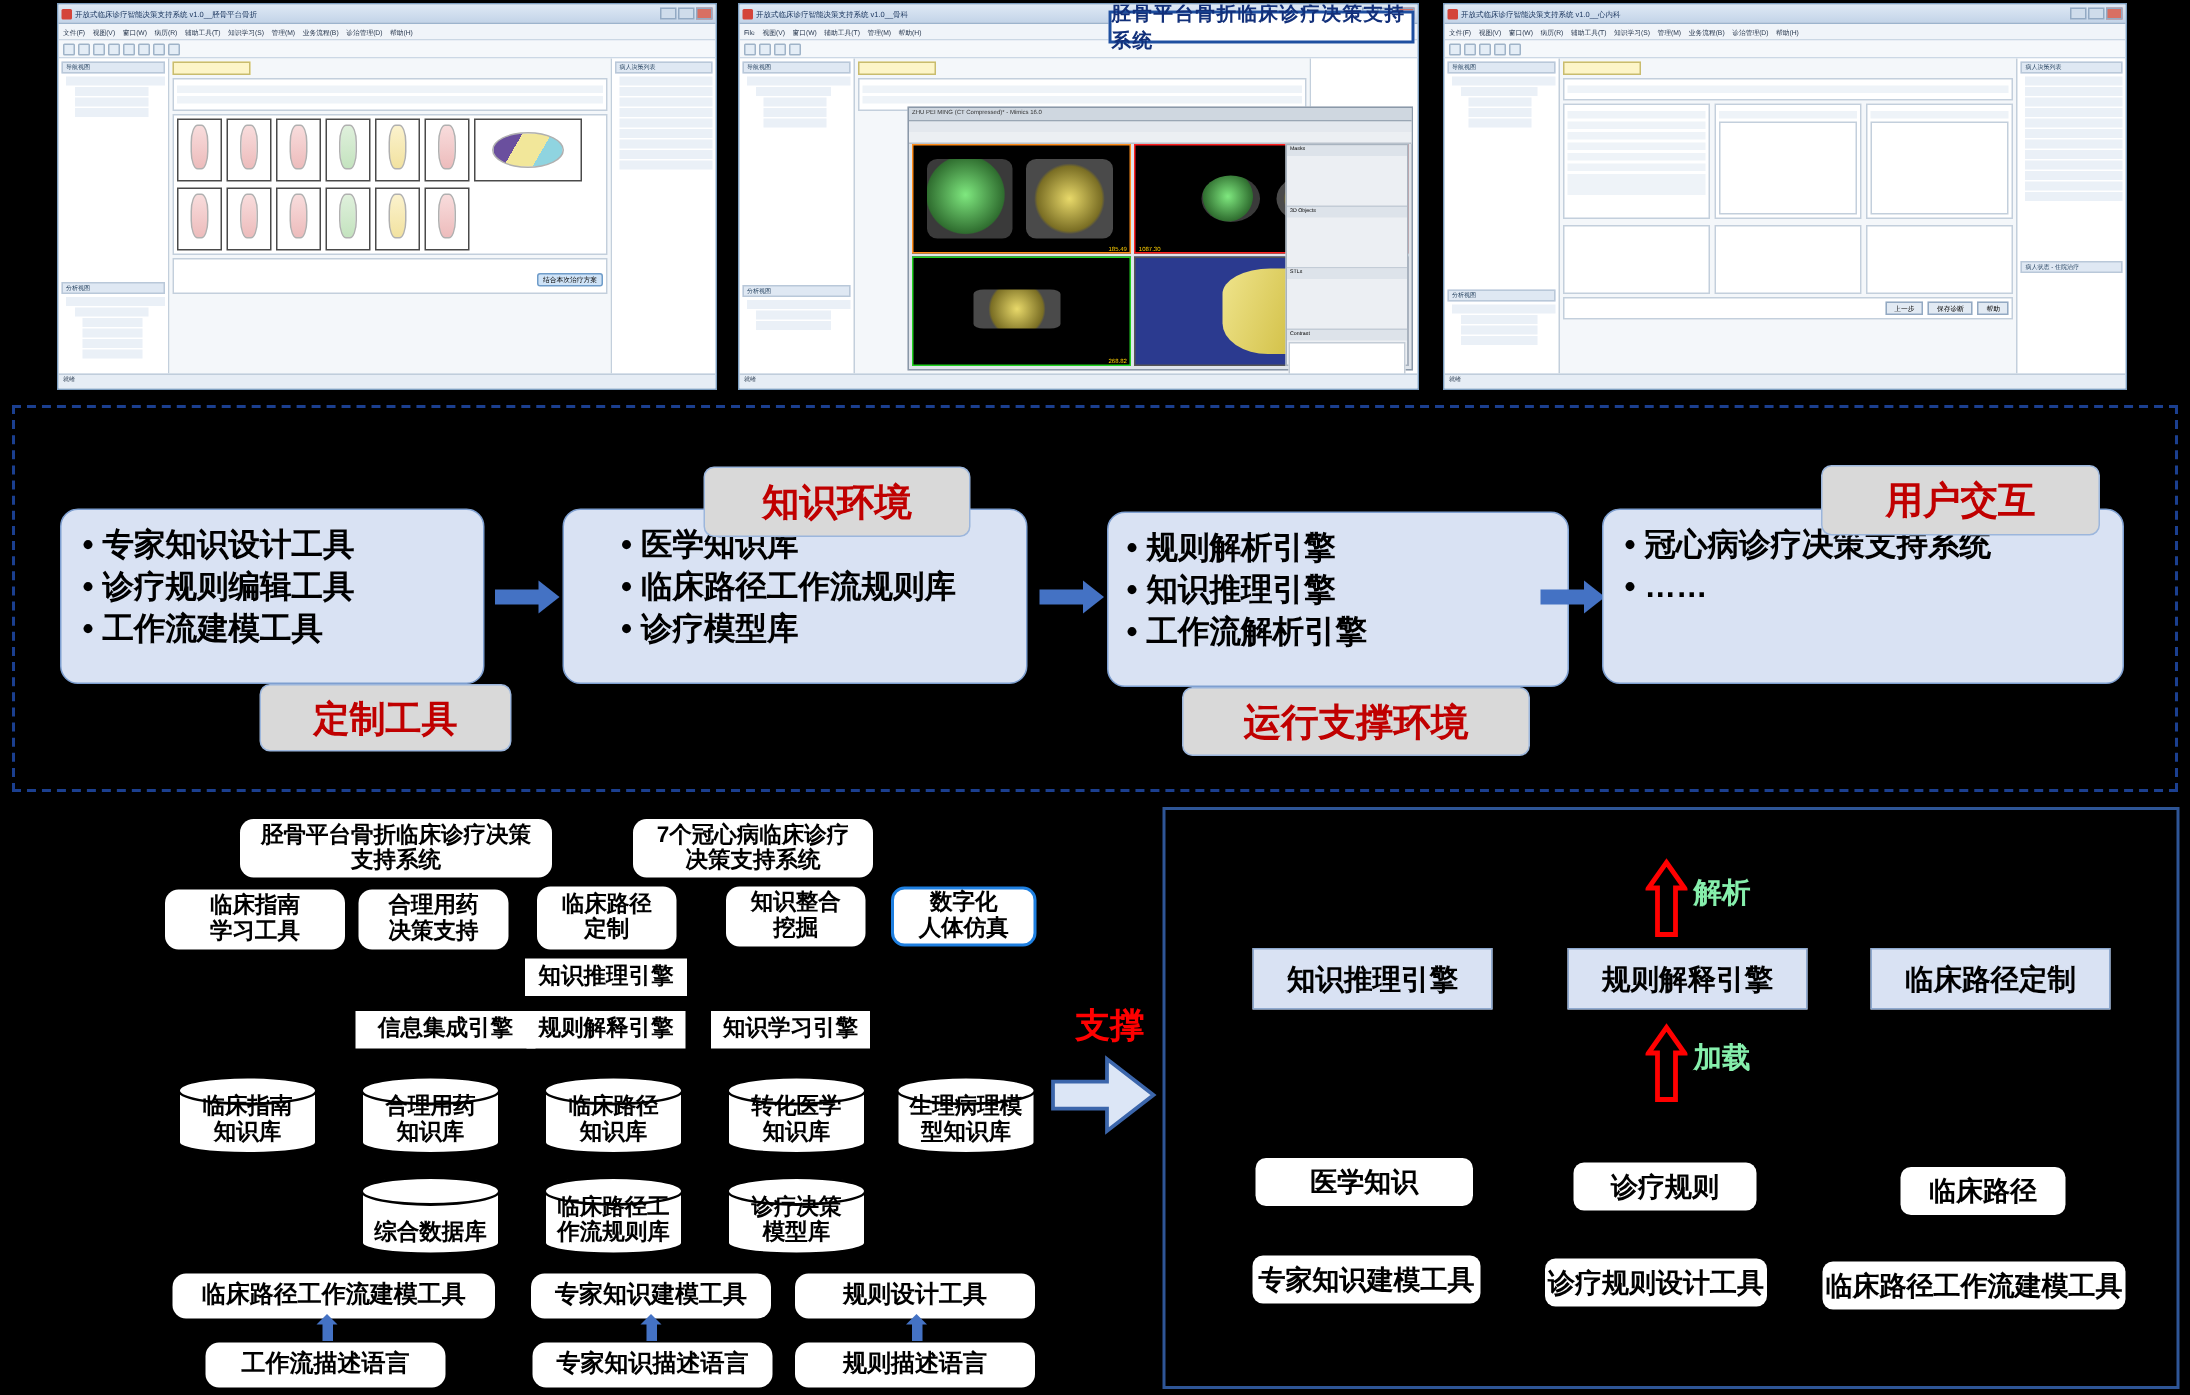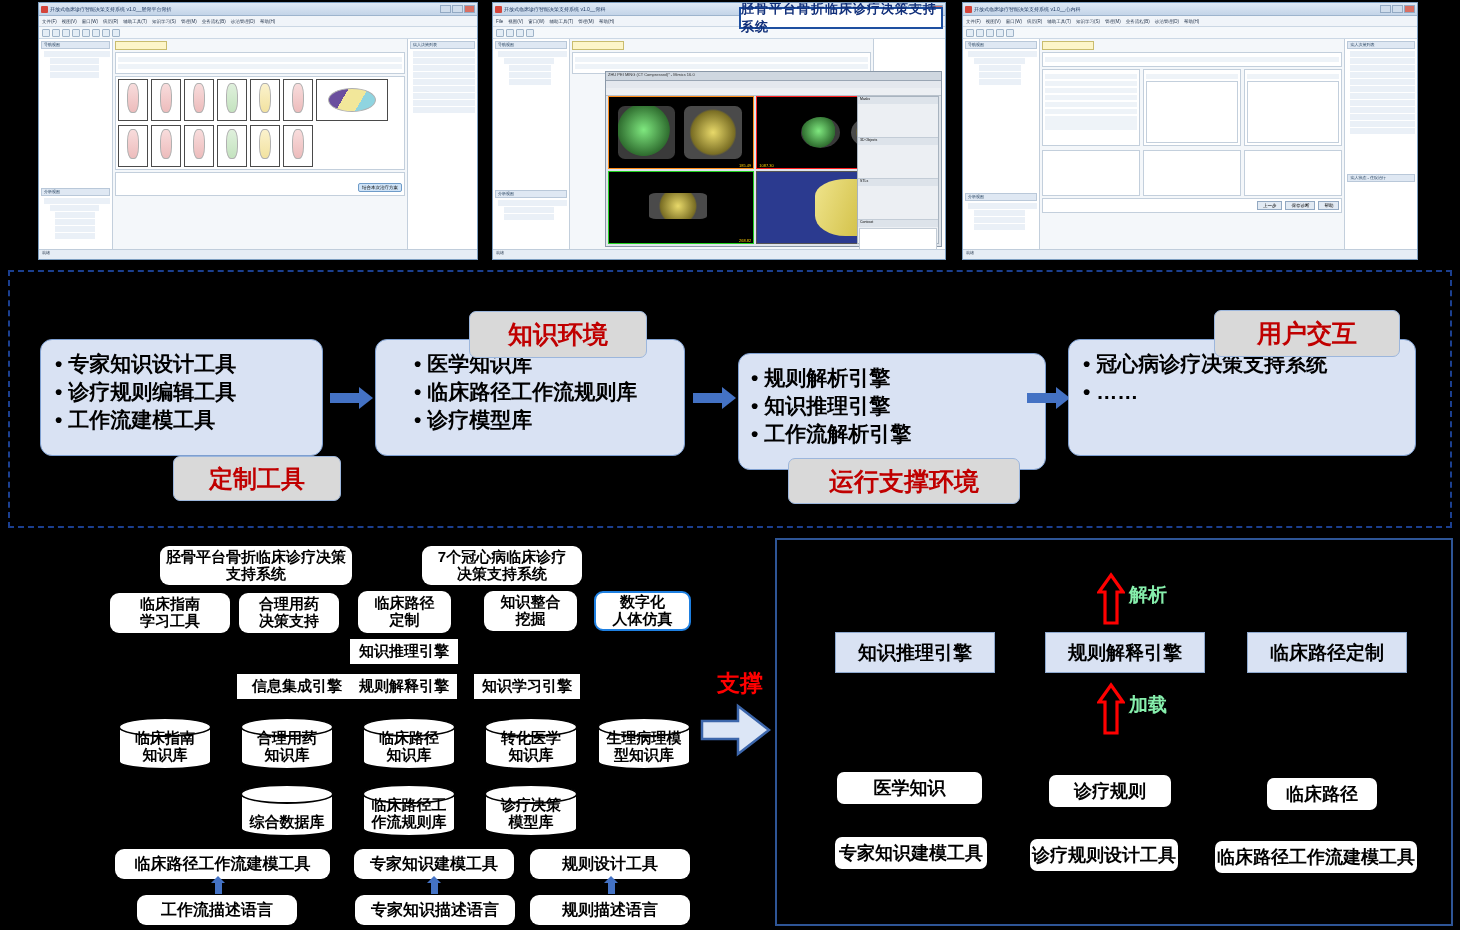--- a/index.html
+++ b/index.html
@@ -543,39 +543,39 @@
 
     <div class="flow-box" style="left:365px; top:67px; width:310px; height:117px;padding-left:38px;">
       <li>医学知识库</li>
       <li>临床路径工作流规则库</li>
       <li>诊疗模型库</li>
     </div>
     <div class="tag" style="left:459px; top:39px; width:178px; height:47px; font-size:25px;">知识环境</div>
 
     <div class="arrow-r" style="left:683px; top:121px; width:30px;"></div>
 
-    <div class="flow-box" style="left:728px; top:81px; width:308px; height:117px;padding-left:12px;">
+    <div class="flow-box" style="left:728px; top:69px; width:308px; height:117px;padding-left:12px;">
       <li>规则解析引擎</li>
       <li>知识推理引擎</li>
       <li>工作流解析引擎</li>
     </div>
     <div class="tag" style="left:778px; top:186px; width:232px; height:46px; font-size:25px;">运行支撑环境</div>
 
     <div class="arrow-r" style="left:1017px; top:121px; width:30px;"></div>
 
     <div class="flow-box" style="left:1058px; top:67px; width:348px; height:117px;">
       <li>冠心病诊疗决策支持系统</li>
       <li>……</li>
     </div>
     <div class="tag" style="left:1204px; top:38px; width:186px; height:47px; font-size:25px;">用户交互</div>
   </div>
 
   <div id="bl">
 
-    <div class="wbox round" style="left:160px; top:11px; width:192px; height:39px; font-size:15px;">胫骨平台骨折临床诊疗决策
+    <div class="wbox round" style="left:160px; top:11px; width:208px; height:39px; font-size:15px;">胫骨平台骨折临床诊疗决策
 支持系统</div>
     <div class="wbox round" style="left:422px; top:11px; width:160px; height:39px; font-size:15px;">7个冠心病临床诊疗
 决策支持系统</div>
 
     <div class="wbox round" style="left:110px; top:58px; width:120px; height:40px; font-size:15px;">临床指南
 学习工具</div>
     <div class="wbox round" style="left:239px; top:58px; width:100px; height:40px; font-size:15px;">合理用药
 决策支持</div>
     <div class="wbox round" style="left:358px; top:56px; width:93px; height:42px; font-size:15px;">临床路径
 定制</div>

